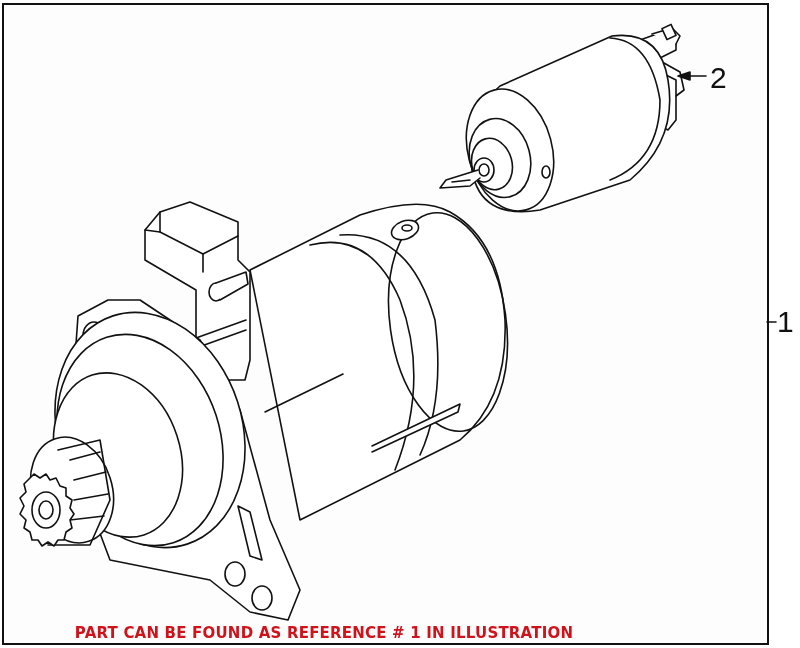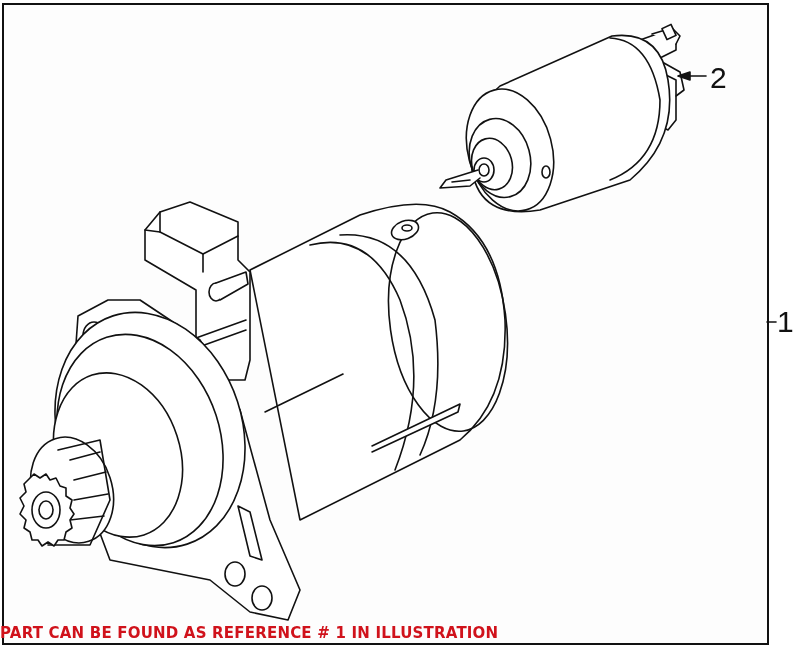--- a/index.html
+++ b/index.html
@@ -4,21 +4,21 @@
 <style>
   html, body { margin: 0; padding: 0; background: #ffffff; }
   body { width: 800px; height: 648px; position: relative; overflow: hidden; font-family: "Liberation Sans", sans-serif; }
   .frame { position: absolute; left: 2px; top: 3px; width: 763px; height: 638px; border: 2px solid #111; box-sizing: content-box; background: #fdfdfd; }
   .art { position: absolute; left: 0; top: 0; width: 800px; height: 648px; }
   .art path, .art ellipse, .art line, .art polyline, .art polygon, .art circle, .art rect { fill: #ffffff; stroke: #111; stroke-width: 1.6; stroke-linejoin: round; stroke-linecap: round; }
   .art .nofill { fill: none; }
   .callout { position: absolute; font-family: "Liberation Sans", sans-serif; font-size: 30px; color: #111; line-height: 1; }
   .callout-2 { left: 710px; top: 63px; }
   .callout-1 { left: 777px; top: 307px; }
-  .caption { position: absolute; left: 0; width: 648px; top: 624px; font-family: "DejaVu Sans", sans-serif; font-weight: bold; font-size: 15px; color: #d0121b; letter-spacing: 0.2px; }
+  .caption { position: absolute; left: 0; width: 648px; top: 624px; text-align: center; font-family: "DejaVu Sans", sans-serif; font-weight: bold; font-size: 15px; color: #d0121b; letter-spacing: 0.2px; }
 </style>
 </head>
 <body>
 
 <div class="frame"></div>
 
 <svg class="art" viewBox="0 0 800 648">
 
   <g>
 

